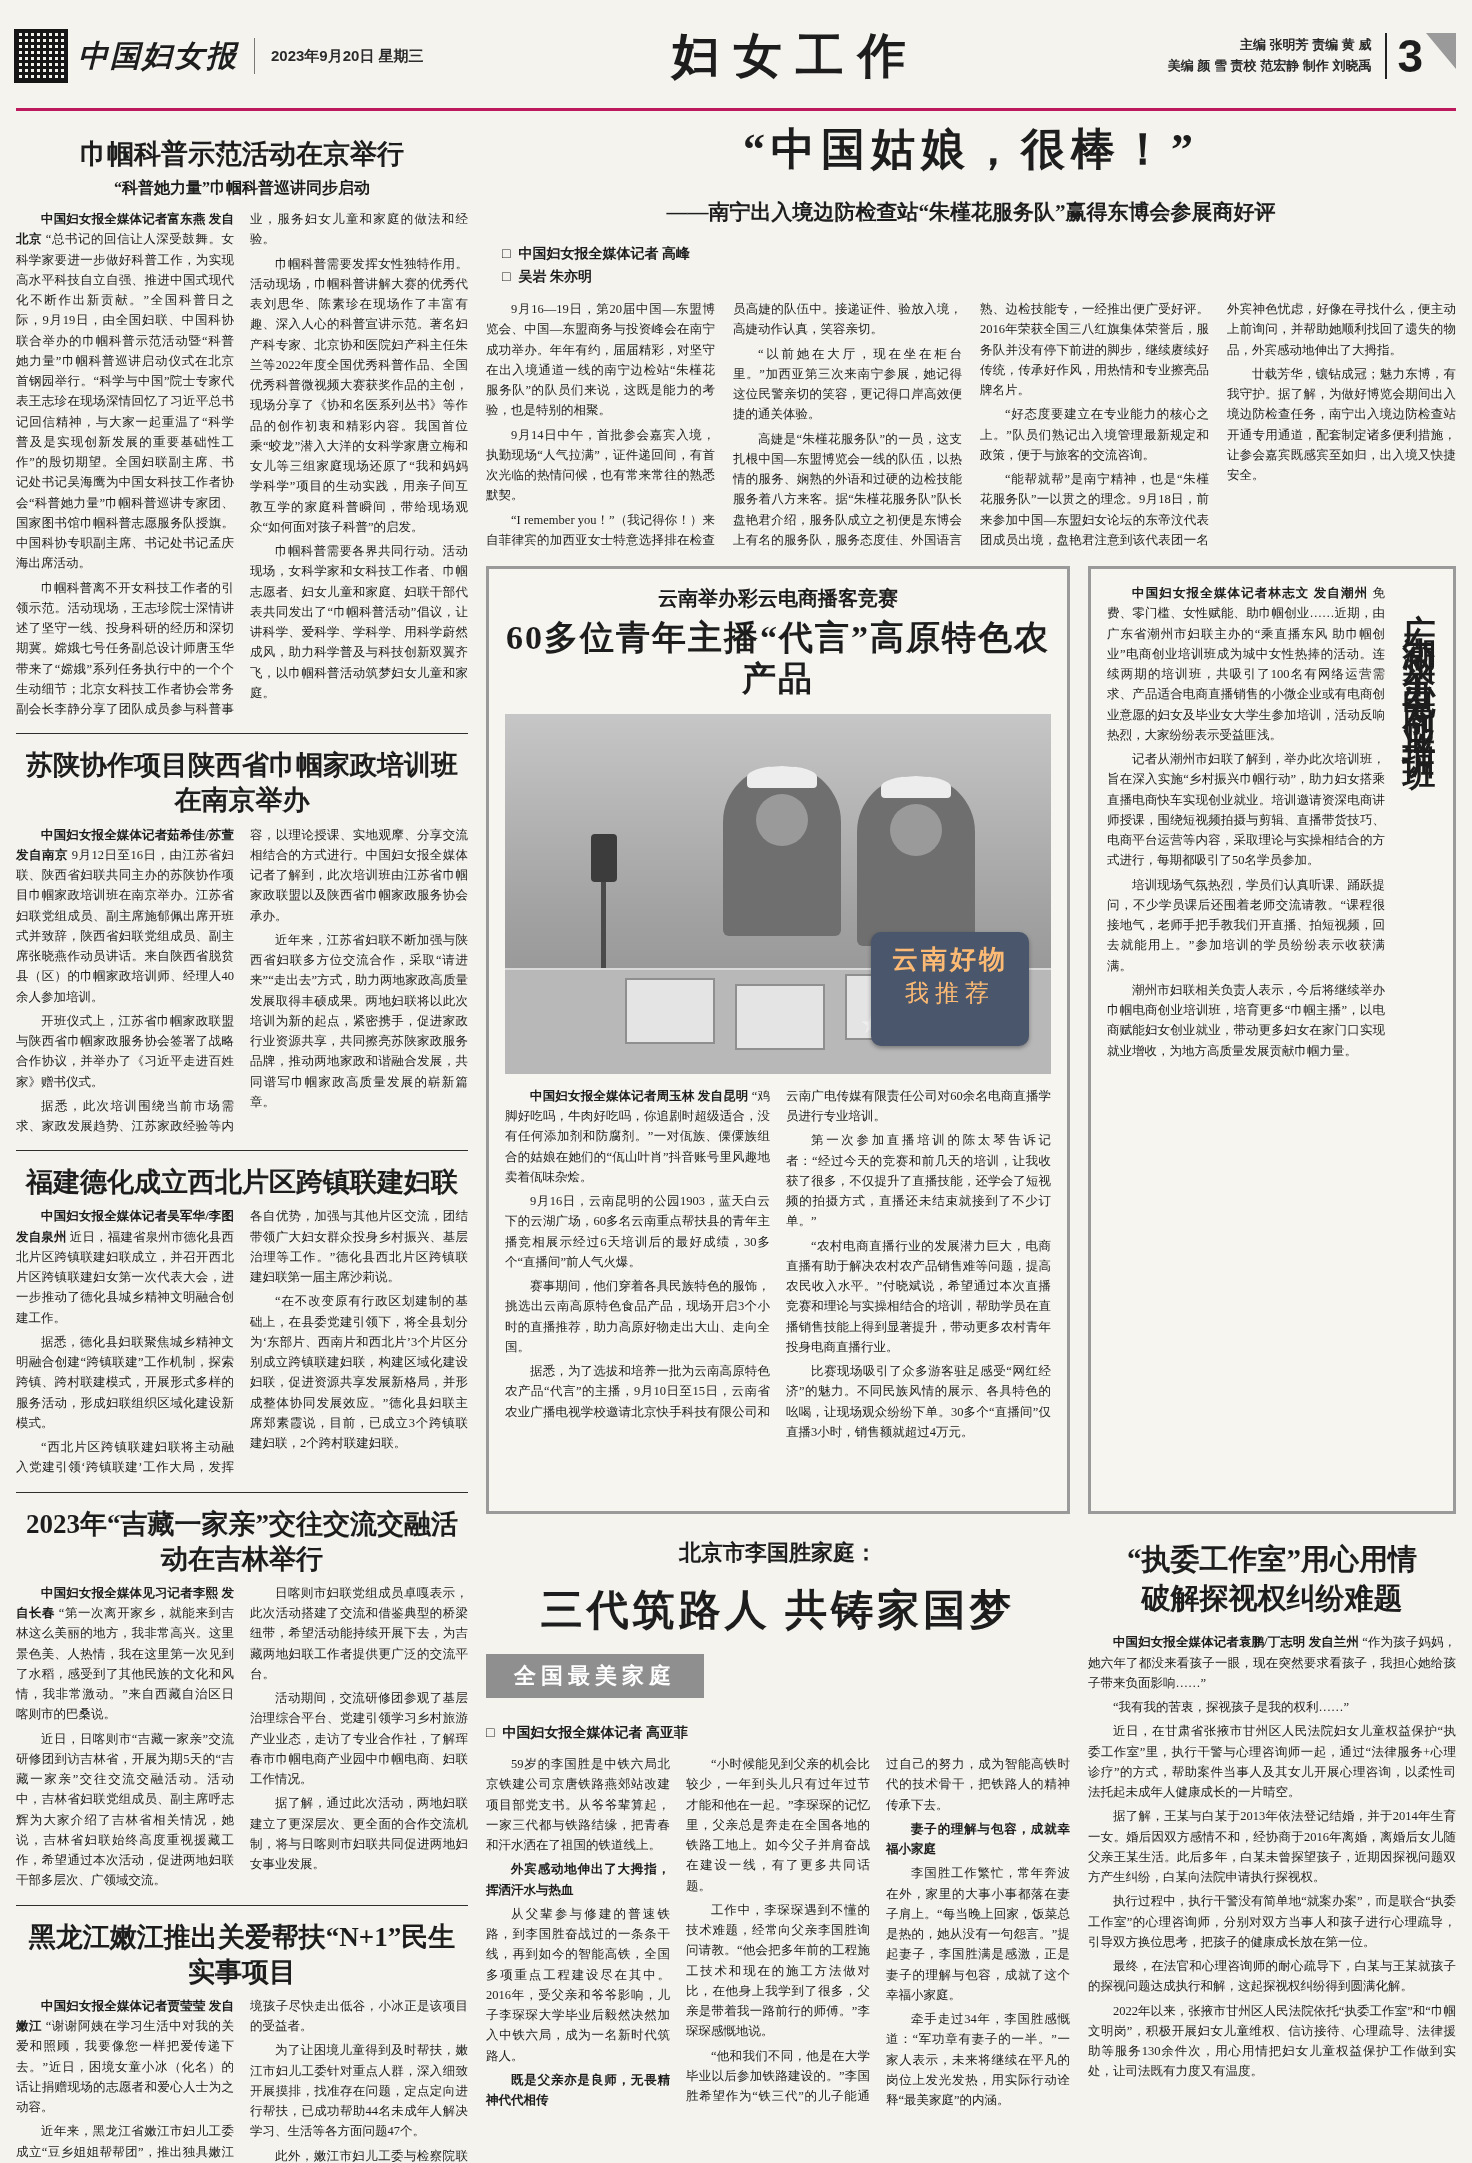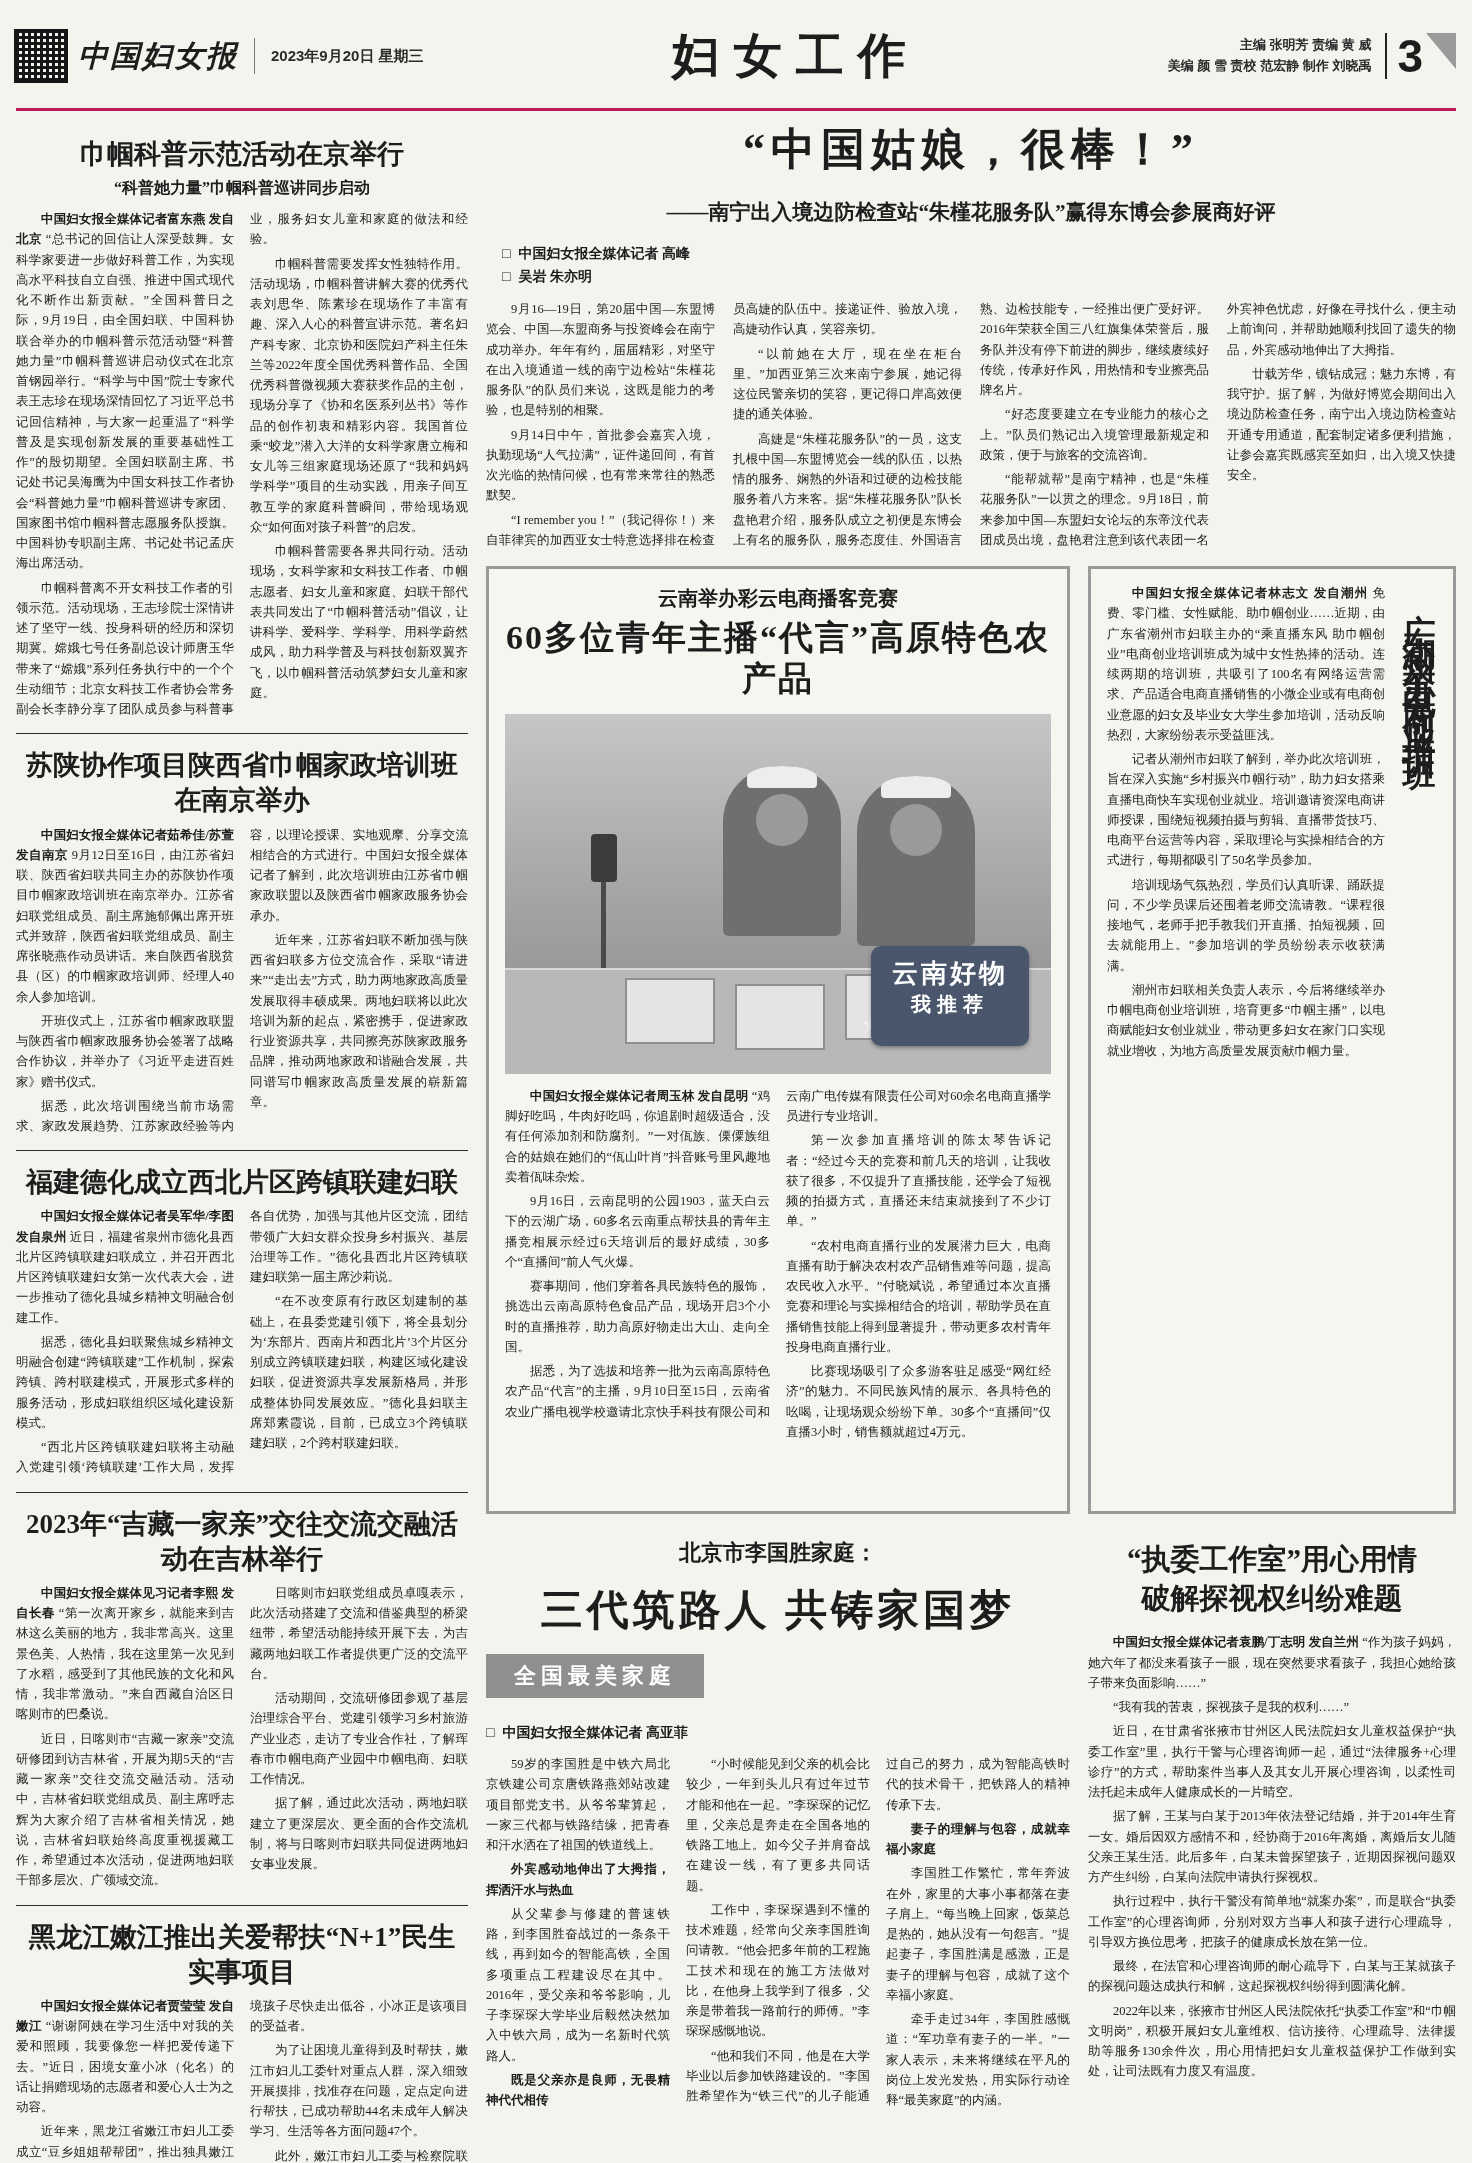--- a/index.html
+++ b/index.html
@@ -44,24 +44,24 @@
   
   .photo{position:relative;height:360px;background:linear-gradient(180deg,#c6c6c6,#a2a2a2 55%,#8a8a8a);
          overflow:hidden;margin-bottom:12px;}
   .ph-person{position:absolute;top:52px;width:118px;height:170px;background:#6f6f6f;border-radius:56px 56px 6px 6px;}
   .ph-head{width:52px;height:52px;border-radius:50%;background:#9a9a9a;margin:6px auto 0;}
   .ph-hat{width:70px;height:22px;background:#ededed;border-radius:50% 50% 4px 4px;margin:0 auto;}
   .ph-table{position:absolute;left:0;right:0;bottom:0;height:104px;background:#b8b8b8;border-top:2px solid #d9d9d9;}
   .ph-box{position:absolute;bottom:30px;width:86px;height:62px;background:#e4e4e4;border:2px solid #8f8f8f;}
   .ph-phone{position:absolute;left:86px;top:120px;width:26px;height:48px;background:#3c3c3c;border-radius:4px;}
   .ph-tripod{position:absolute;left:96px;top:168px;width:5px;height:110px;background:#4a4a4a;}
-  .ph-sign{position:absolute;right:22px;bottom:28px;width:158px;height:100px;background:#49566b;border-radius:10px;
-           color:#ffffff;text-align:center;box-shadow:0 2px 4px rgba(0,0,0,.35);}
+  .ph-sign{position:absolute;right:22px;bottom:28px;width:158px;height:114px;background:#49566b;border-radius:10px;
+           color:#fdba74;text-align:center;box-shadow:0 2px 4px rgba(0,0,0,.35);}
   .ph-sign .s1{font-size:26px;font-weight:900;letter-spacing:3px;margin-top:10px;}
-  .ph-sign .s2{font-size:20px;font-weight:bold;letter-spacing:6px;}
+  .ph-sign .s2{font-size:24px;font-weight:normal;letter-spacing:6px;}
   .ph-star{position:absolute;right:168px;bottom:34px;color:#efefef;font-size:26px;}
   
   .vert-headline{float:right;writing-mode:vertical-rl;font-size:33px;font-weight:900;line-height:1.15;
                  letter-spacing:12px;margin:4px 0 10px 14px;height:900px;}
   
   .bottom-row{display:grid;grid-template-columns:1fr 368px;gap:18px;margin-top:18px;}
   .f-kicker{font-size:22px;font-weight:bold;text-align:center;margin:6px 0 14px;}
   .f-headline{font-size:42px;font-weight:900;text-align:center;letter-spacing:4px;margin:4px 0 16px;}
   .badge{display:inline-block;background:#8f8f8f;color:#ffffff;font-size:22px;font-weight:bold;
          padding:7px 28px;letter-spacing:5px;margin:0 0 10px;}

